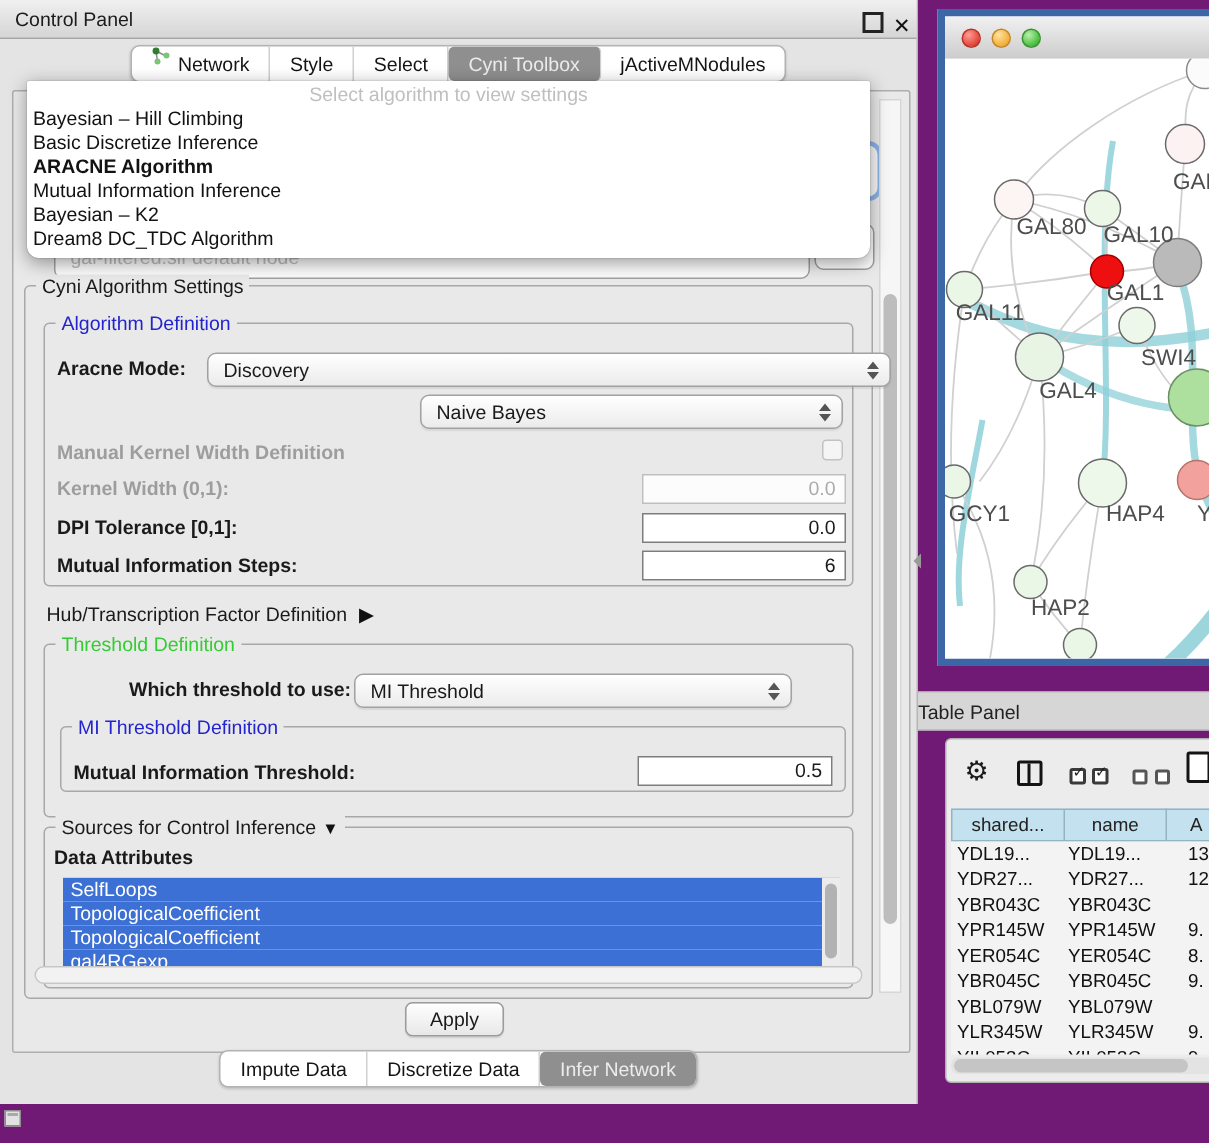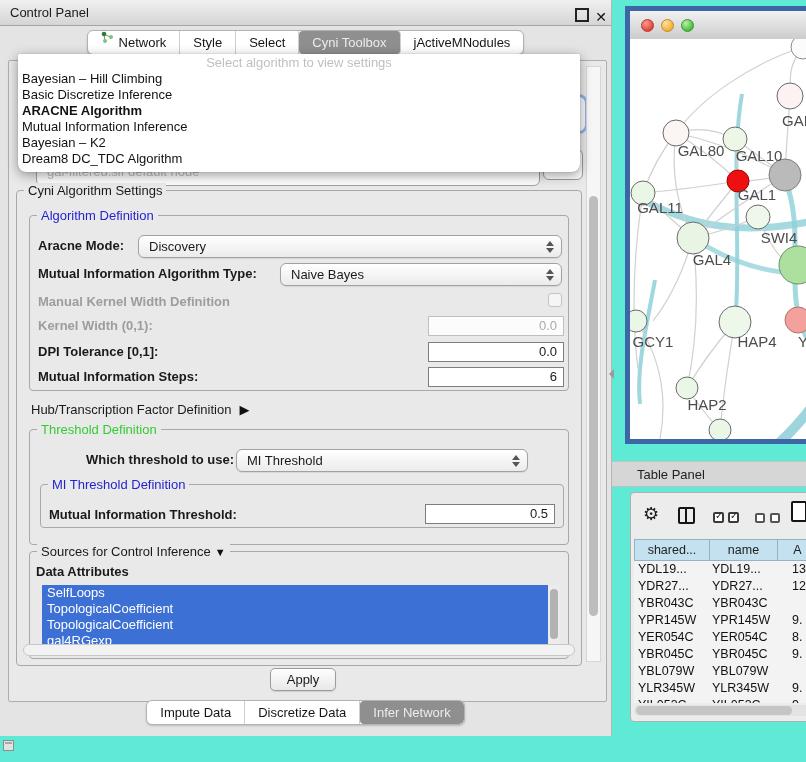--- a/index.html
+++ b/index.html
@@ -1,17 +1,17 @@
 <!DOCTYPE html>
 <html><head>
 <meta charset="utf-8">
 <style>
   html,body{margin:0;padding:0;}
   body{font-family:"Liberation Sans","DejaVu Sans",sans-serif;font-size:13px;color:#1a1a1a;}
-  #screen{position:relative;width:806px;height:762px;background:#5eead4;overflow:hidden;}
+  #screen{position:relative;width:806px;height:762px;background:#701a75;overflow:hidden;}
   .abs{position:absolute;}
 
   
   #ctrl{left:0;top:6;width:611px;height:736px;background:#e4e4e4;border-right:1px solid #b5b5b5;}
   #ctrl-title{left:0;top:0;width:611px;height:26px;background:linear-gradient(#f0f0f0,#d5d5d5);
     border-bottom:1px solid #a6a6a6;line-height:26px;padding-left:10px;box-sizing:border-box;color:#1b1b1b;}
   .float-icon{right:22px;top:8px;width:10px;height:10px;border:2px solid #222;background:transparent;}
   .close-icon{right:4px;top:4px;font-weight:bold;font-size:14px;color:#111;}
 
   
@@ -88,21 +88,21 @@
   .light{top:8px;width:13px;height:13px;border-radius:50%;box-sizing:border-box;}
   .light.red{left:11px;background:radial-gradient(circle at 35% 30%,#ff9d92,#e2443a 70%);border:1px solid #b5352c;}
   .light.yellow{left:31px;background:radial-gradient(circle at 35% 30%,#ffe2a0,#f2af38 70%);border:1px solid #c4882a;}
   .light.green{left:51px;background:radial-gradient(circle at 35% 30%,#b9f0a9,#47bd3e 70%);border:1px solid #3b9334;}
   #net-canvas{left:0;top:28px;width:185px;height:400px;background:#fff;overflow:hidden;}
   #net-canvas svg{display:block;}
   .node-label{font-family:"Liberation Sans",sans-serif;font-size:15px;fill:#4d4d4d;}
 
   
   #tp-title{left:612px;top:461px;width:194px;height:26px;background:#d6d6d6;border-top:1px solid #c6c6c6;
-    border-bottom:1px solid #c0c0c0;line-height:26px;padding-left:25px;box-sizing:border-box;color:#222;}
+    border-bottom:1px solid #c0c0c0;line-height:26px;box-sizing:border-box;color:#222;}
   #tpanel{left:630px;top:492px;width:185px;height:230px;background:#ececec;border:1px solid #b0b0b0;border-radius:4px;box-sizing:border-box;}
   .gear{left:12px;top:11px;font-size:18px;color:#1c1c1c;line-height:20px;}
   .cols-icon{left:47px;top:14px;width:17px;height:17px;border:2px solid #141414;border-radius:2px;box-sizing:border-box;}
   .cols-icon:after{content:"";position:absolute;left:5px;top:0;width:2px;height:13px;background:#141414;}
   .cbx{width:11px;height:11px;border:2px solid #3a3a3a;border-radius:2px;box-sizing:border-box;position:absolute;background:#fff;}
   .cbx.checked:after{content:"✓";position:absolute;left:0px;top:-4px;font-size:10px;font-weight:bold;color:#222;}
   .cbx.small{width:10px;height:10px;border:2px solid #555;}
   .page-icon{left:160px;top:8px;width:16px;height:21px;border:2px solid #141414;border-radius:2px;background:#fff;box-sizing:border-box;}
 
   #thead{left:3px;top:46px;height:22px;display:flex;}
@@ -178,26 +178,25 @@
       <div class="opt">Dream8 DC_TDC Algorithm</div>
     </div>
 
     <div class="abs group" style="left:16px;top:190px;width:566px;height:476px;background:#e9e9e9;">
       <div class="legend">Cyni Algorithm Settings</div>
 
       <div class="abs group" style="left:12px;top:24px;width:540px;height:176px;">
         <div class="legend blue">Algorithm Definition</div>
 
         <div class="abs lbl" style="left:8px;top:22px;">Aracne Mode:</div>
-        <div class="abs combo" style="left:108px;top:19px;width:424px;">
+        <div class="abs combo" style="left:108px;top:19px;width:456px;">
           <span>Discovery</span>
           <div class="spin"></div>
         </div>
 
-        <div class="abs lbl" style="left:8px;top:50px;">Mutual Information Algorithm Type:</div>
         <div class="abs combo" style="left:250px;top:47px;width:282px;">
           <span>Naive Bayes</span>
           <div class="spin"></div>
         </div>
 
         <div class="abs lbl dis" style="left:8px;top:78px;">Manual Kernel Width Definition</div>
         <div class="abs checkbox" style="left:518px;top:77px;"></div>
 
         <div class="abs lbl dis" style="left:8px;top:102px;">Kernel Width (0,1):</div>
         <div class="abs field dis" style="left:398px;top:100px;width:136px;">0.0</div>

